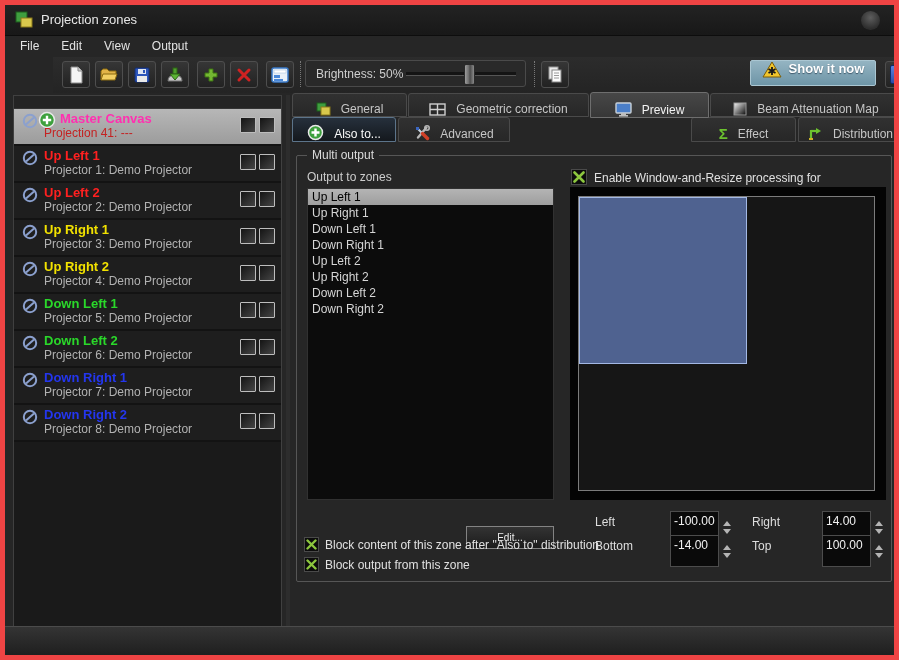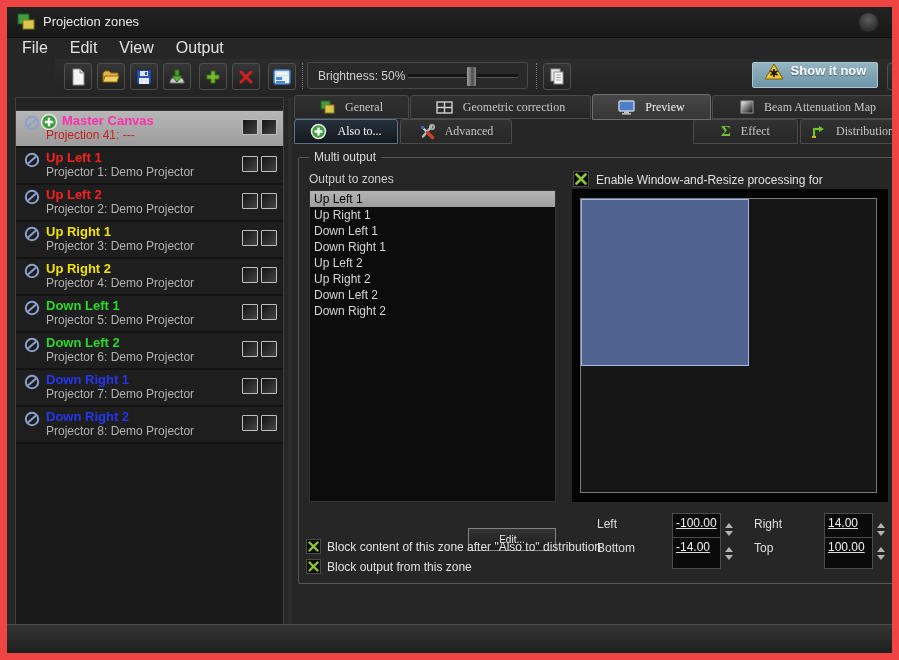--- a/index.html
+++ b/index.html
@@ -1,31 +1,31 @@
 <!DOCTYPE html>
 <html><head>
 <meta charset="utf-8">
 <style>
   html,body{margin:0;padding:0;background:#0c0c0c;}
   .window{
     position:relative;width:899px;height:660px;overflow:hidden;
-    background:#262626;border:7px solid #ef4444;box-sizing:border-box;
+    background:#262626;border:5px solid #ef4444;box-sizing:border-box;
     font-family:"Liberation Sans",sans-serif;color:#ddd;
     -webkit-font-smoothing:antialiased;
   }
   
   .titlebar{position:absolute;left:0;top:0;right:0;height:30px;
     background:linear-gradient(#232323,#181818);border-bottom:1px solid #0d0d0d;}
   .title-icon{position:absolute;left:10px;top:6px;}
   .title-text{position:absolute;left:36px;top:7px;font-size:13px;color:#e6e6e6;}
   .lamp{position:absolute;right:14px;top:6px;width:19px;height:19px;border-radius:50%;
     background:radial-gradient(circle at 50% 35%,#5e5e5e,#2e2e2e 70%);}
   
   .menubar{position:absolute;left:0;top:30px;right:0;height:22px;display:flex;align-items:center;padding-left:4px;}
-  .menu-item{padding:3px 11px;font-size:16px;color:#e2e2e2;}
+  .menu-item{padding:3px 11px;font-size:12px;color:#e2e2e2;}
   
   .toolbar{position:absolute;left:0;top:52px;right:0;height:36px;background:linear-gradient(#2c2c2c,#242424);margin-left:48px;}
   .tbtn{position:absolute;top:4px;width:28px;height:27px;box-sizing:border-box;
     background:linear-gradient(#363636,#222);border:1px solid #4e4e4e;border-radius:3px;
     display:flex;align-items:center;justify-content:center;}
   .vsep{position:absolute;top:4px;height:26px;width:0;border-left:1px dotted #787878;}
   .bright-box{position:absolute;left:252px;top:3px;width:221px;height:27px;box-sizing:border-box;
     border:1px solid #4a4a4a;border-radius:3px;background:#292929;}
   .bright-label{position:absolute;left:10px;top:6px;font-size:12px;color:#cfcfcf;}
   .slider-track{position:absolute;left:100px;top:11px;width:110px;height:3px;background:#141414;border-bottom:1px solid #555;}
@@ -45,23 +45,23 @@
   .zone-row.selected{background:linear-gradient(#b7b7b7,#9c9c9c);}
   .zr-slash{position:absolute;left:8px;top:4px;}
   .zr-plus{position:absolute;left:24px;top:2px;}
   .zr-title{position:absolute;left:30px;top:2px;font-size:13px;font-weight:bold;white-space:nowrap;}
   .zr-sub{position:absolute;left:30px;top:17px;font-size:12px;color:#b2b2b2;white-space:nowrap;}
   .sq{position:absolute;top:8px;width:16px;height:16px;box-sizing:border-box;border:1px solid #bdbdbd;border-radius:1px;
     background:linear-gradient(135deg,#141414,#454545);}
   .sq1{right:25px;} .sq2{right:6px;}
   .splitter{position:absolute;left:281px;top:90px;width:4px;height:540px;background:#2d2d2d;}
   
-  .mtab,.stab{position:absolute;box-sizing:border-box;display:flex;align-items:center;justify-content:center;gap:10px;
+  .mtab,.stab{position:absolute;box-sizing:border-box;display:flex;align-items:flex-end;justify-content:center;gap:10px;
     font-size:12px;color:#c6c6c6;background:linear-gradient(#313131,#272727);
-    border:1px solid #4a4a4a;border-radius:3px 3px 0 0;font-family:Liberation Serif, serif;}
+    border:1px solid #4a4a4a;border-radius:3px 3px 0 0;}
   .mtab{top:88px;height:24px;}
   .mtab.active{top:87px;height:26px;background:linear-gradient(#474747,#373737);border-color:#6e6e6e;color:#f2f2f2;z-index:2;}
   .stab{top:112px;height:25px;}
   .stab.active{background:linear-gradient(#26303c,#14181d);border-color:#5c748a;color:#fafafa;}
   
   .gbox{position:absolute;left:291px;top:150px;width:596px;height:427px;box-sizing:border-box;
     border:1px solid #565656;border-radius:2px;}
   .gbox-label{position:absolute;left:10px;top:-8px;background:#262626;padding:0 5px;font-size:12px;color:#dcdcdc;}
   .outzones-label{position:absolute;left:302px;top:165px;font-size:12px;color:#cdcdcd;}
   .listbox{position:absolute;left:302px;top:183px;width:247px;height:312px;box-sizing:border-box;
@@ -74,21 +74,21 @@
   
   .cb{position:absolute;width:15px;height:15px;box-sizing:border-box;background:#0c0c0c;border:1px solid #4a4a4a;
     display:flex;align-items:center;justify-content:center;}
   .cb-label{position:absolute;font-size:12px;color:#e0e0e0;white-space:nowrap;}
   
   .pcanvas{position:absolute;left:565px;top:182px;width:316px;height:313px;background:#040404;}
   .pframe{position:absolute;left:8px;top:9px;right:11px;bottom:9px;border:1px solid #7b7b7b;background:#161616;}
   .zrect{position:absolute;background:rgba(85,105,155,0.92);border:1px solid #a3b8e4;box-sizing:border-box;}
   
   .clabel{position:absolute;font-size:12px;color:#dedede;}
-  .spin{position:absolute;width:64px;height:32px;display:flex;text-decoration:underline;}
+  .spin{position:absolute;width:64px;height:32px;display:flex;}
   .spin-val{flex:1;box-sizing:border-box;background:#0a0a0a;border:1px solid #4c4c4c;color:#f2f2f2;
     font-size:12px;line-height:19px;padding-left:3px;}
   .spin-btns{width:14px;margin-left:1px;display:flex;flex-direction:column;align-items:center;justify-content:center;gap:3px;background:#262626;}
   .arr-up{width:0;height:0;border-left:4px solid transparent;border-right:4px solid transparent;border-bottom:5px solid #b4b4b4;}
   .arr-dn{width:0;height:0;border-left:4px solid transparent;border-right:4px solid transparent;border-top:5px solid #b4b4b4;}
   
   .footer{position:absolute;left:0;right:0;bottom:0;height:28px;background:linear-gradient(#343434,#1f1f1f);border-top:1px solid #4b4b4b;}
   .ok-btn{position:absolute;left:735px;top:635px;width:80px;height:22px;}
   .cancel-btn{position:absolute;left:818px;top:635px;width:79px;height:22px;}
   .sigma{font-size:15px;font-weight:bold;color:#6cc22f;line-height:1;}

